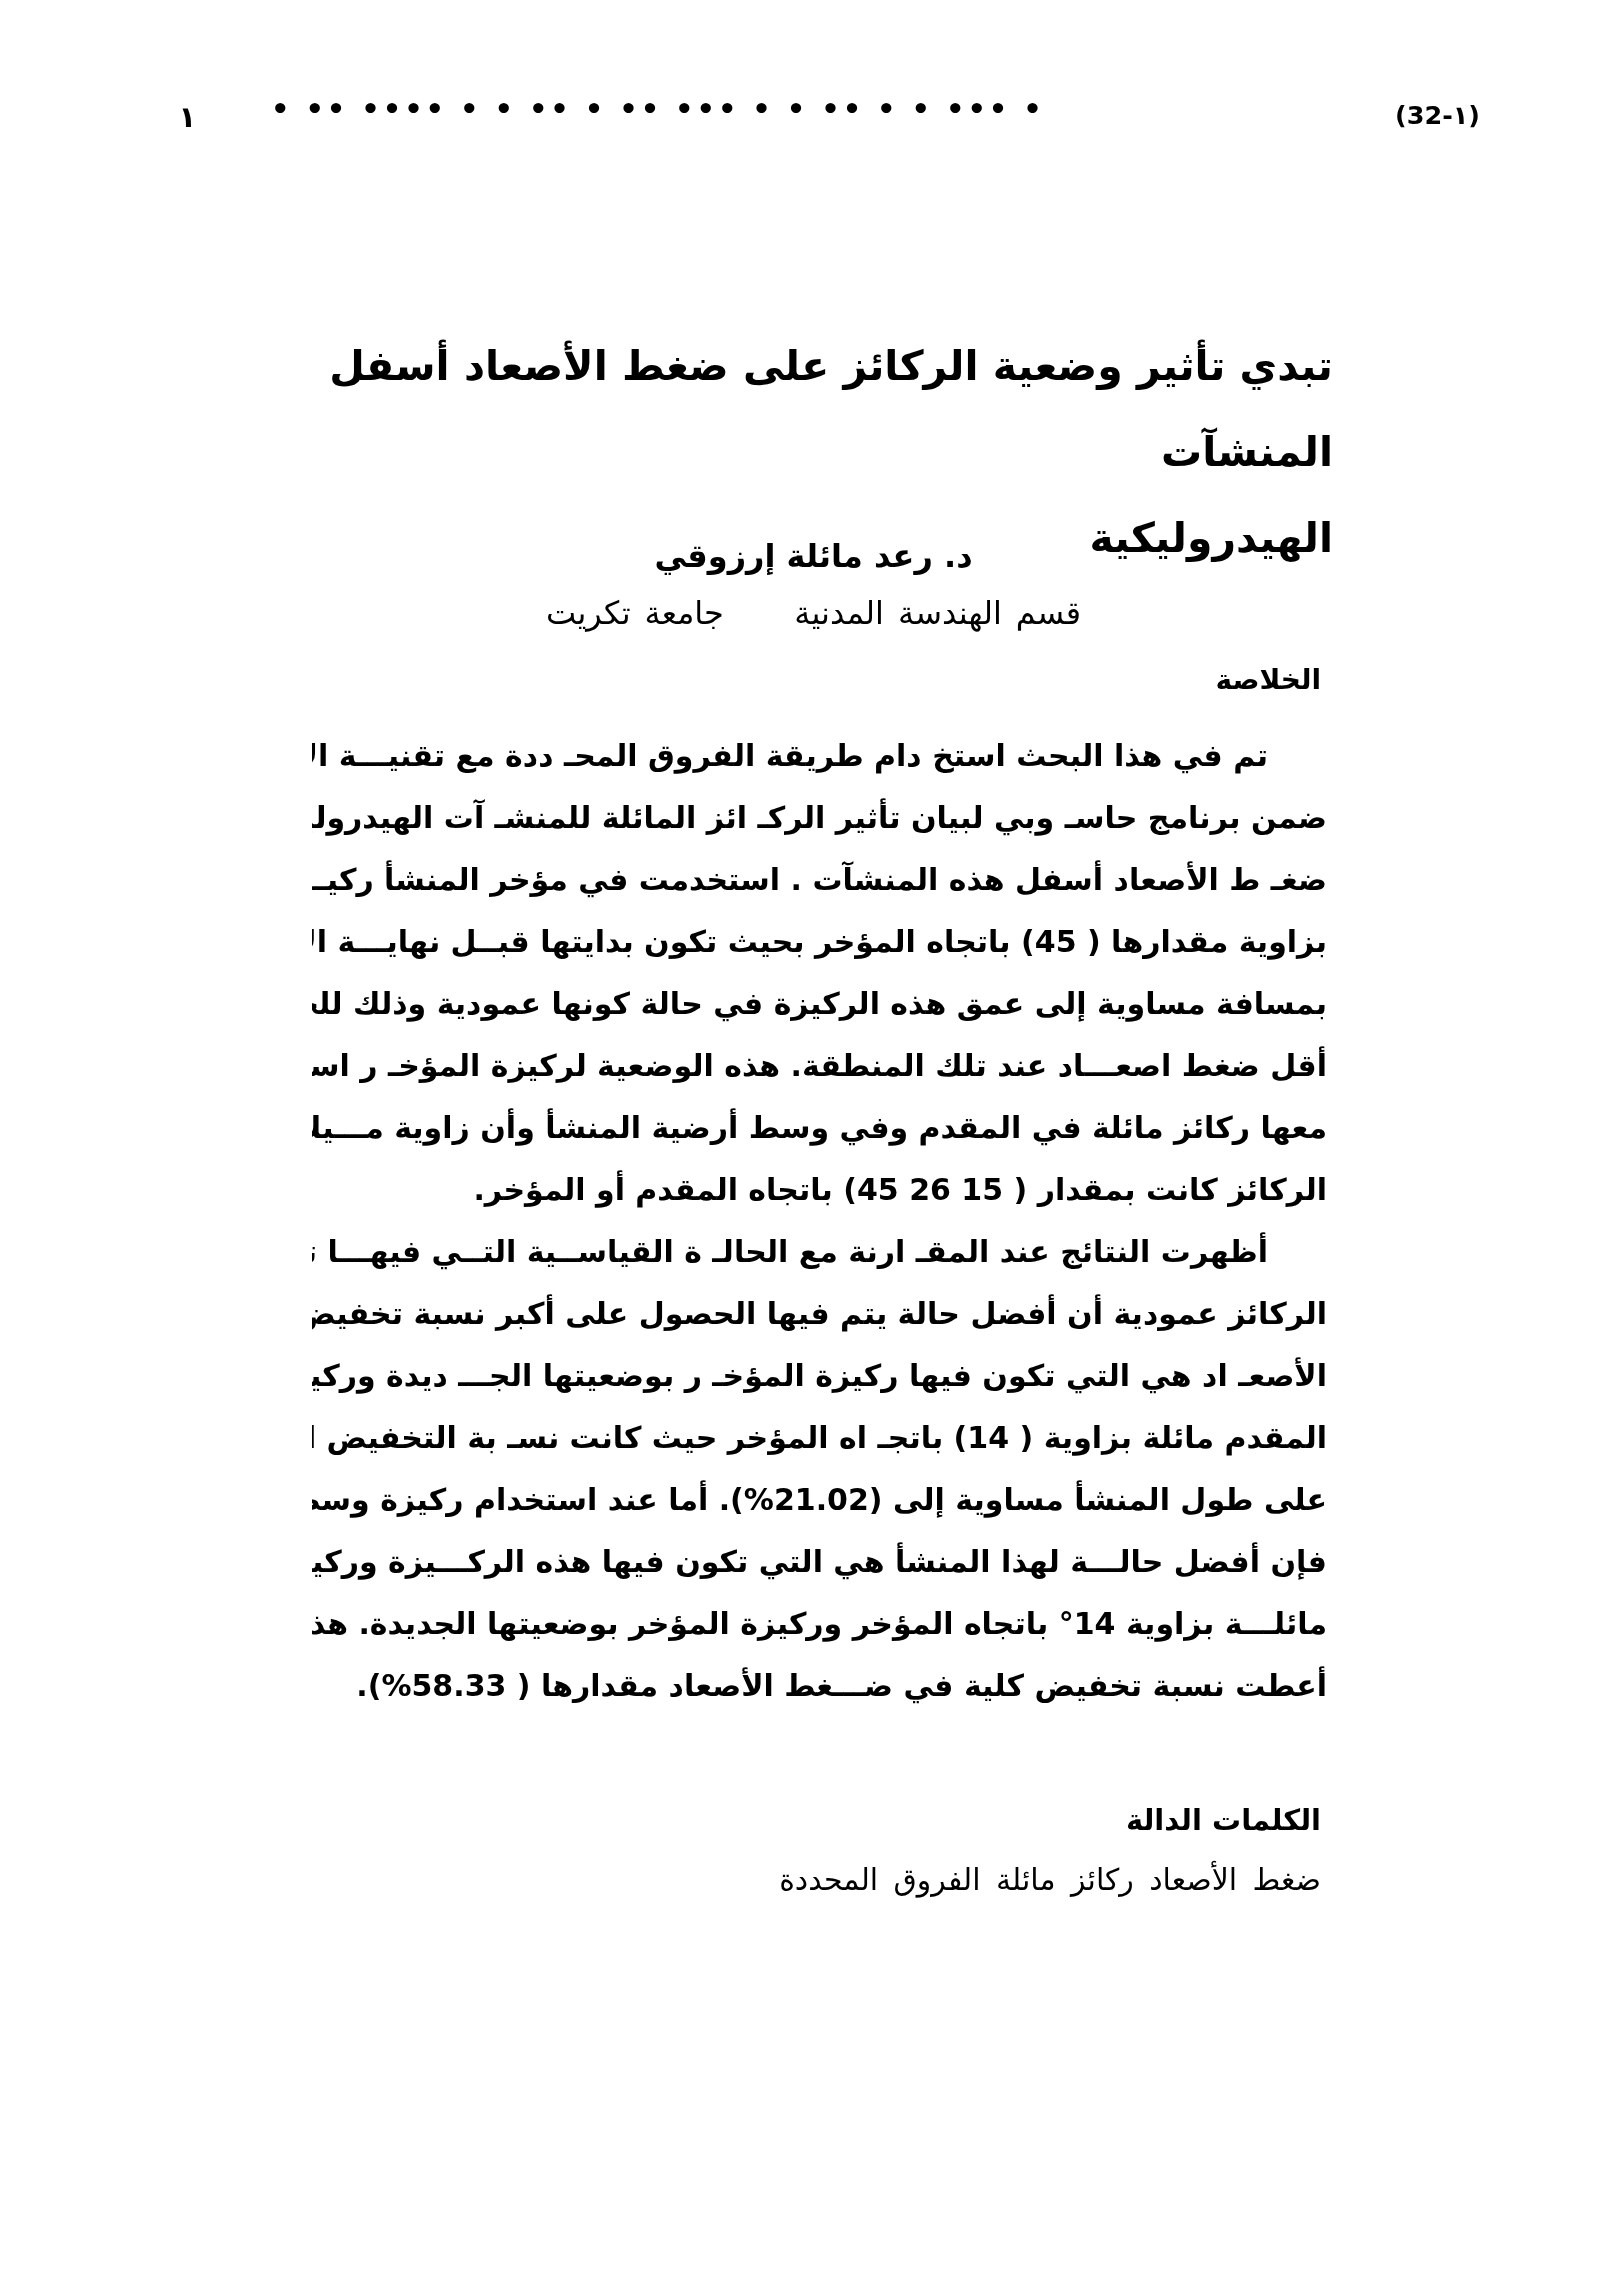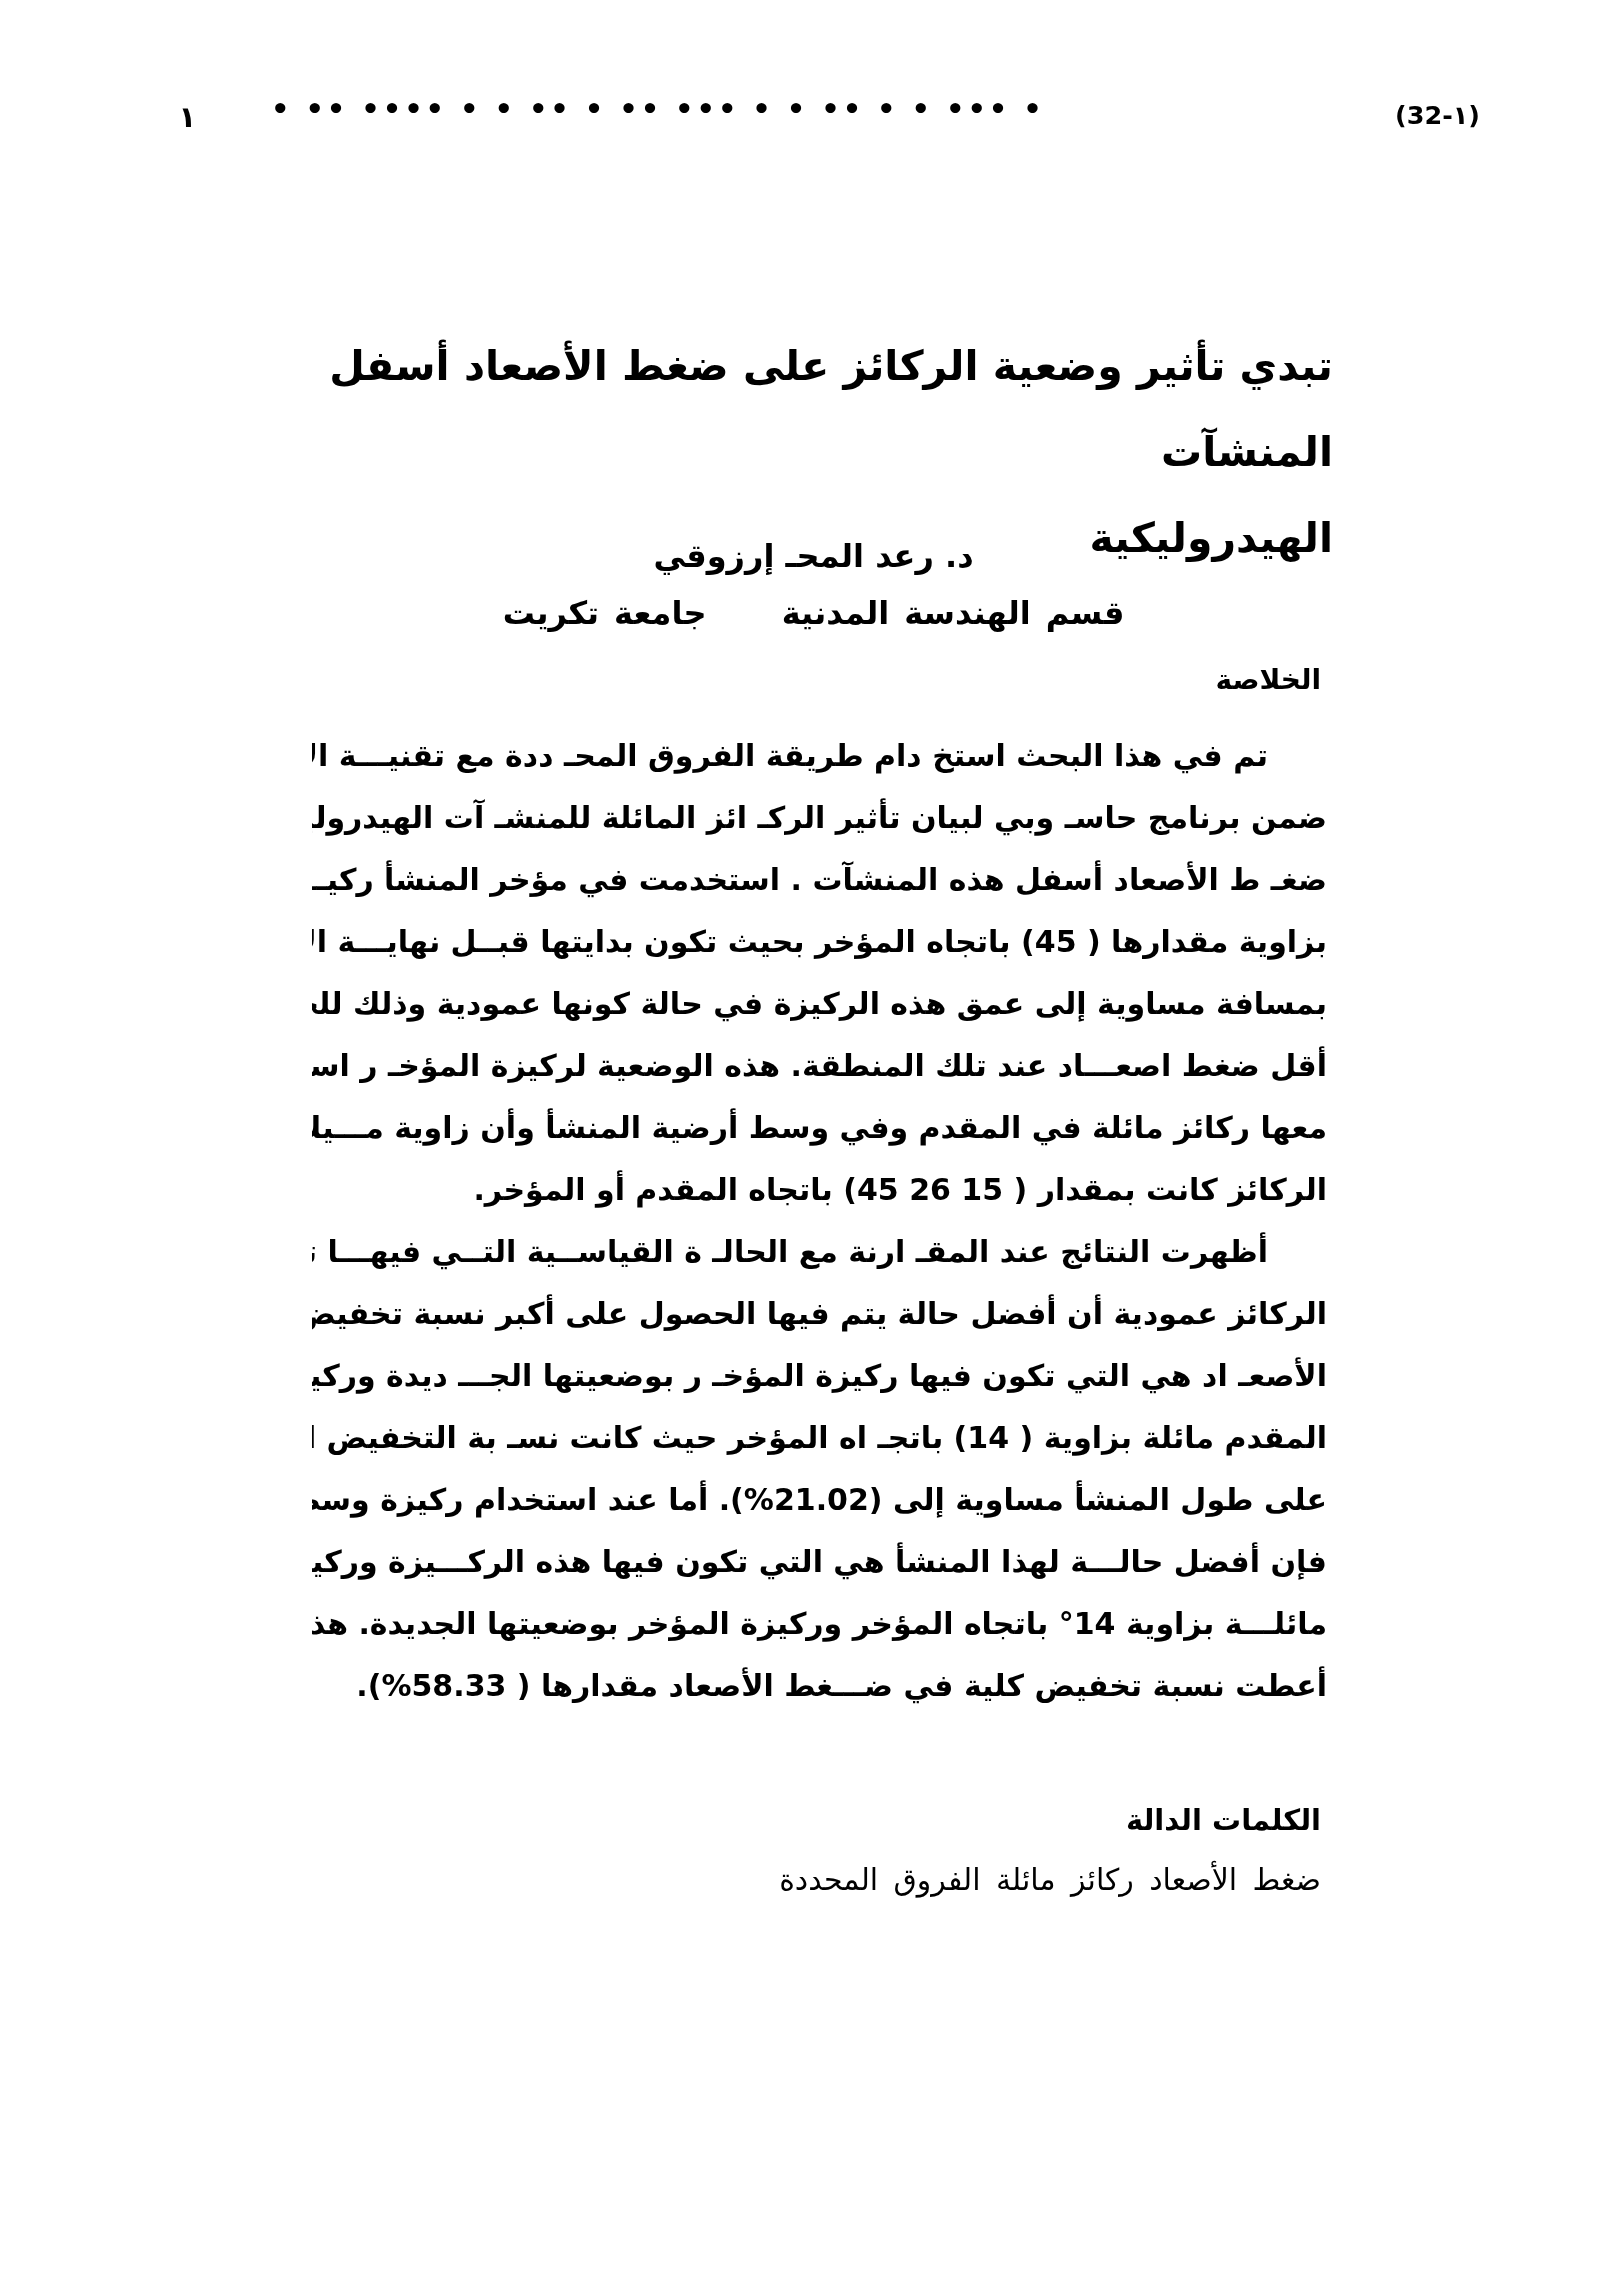--- a/index.html
+++ b/index.html
@@ -3,21 +3,21 @@
 <meta charset="utf-8">
 <style>
   html, body { margin: 0; padding: 0; background: #ffffff; }
   body { width: 1621px; height: 2293px; position: relative; overflow: hidden; color: #000; font-family: "DejaVu Sans", sans-serif; }
   .header { position: absolute; top: 98px; left: 157px; width: 1323px; height: 39px; }
   .page-num { position: absolute; left: 21.6px; top: 2px; font-size: 29px; font-weight: bold; }
   .dots { position: absolute; left: 114px; top: -5.9px; width: 774px; overflow: hidden; white-space: nowrap; font-size: 29px; font-weight: bold; letter-spacing: 2.9px; }
   .ref { position: absolute; right: 0; top: 2px; font-size: 25.5px; font-weight: bold; direction: rtl; }
   .title { position: absolute; top: 323px; left: 294px; width: 1039px; direction: rtl; font-weight: bold; font-size: 41px; line-height: 86px; }
   .author { position: absolute; top: 537px; left: 294px; width: 1039px; text-align: center; direction: rtl; font-weight: bold; font-size: 32px; }
-  .dept { position: absolute; top: 594px; left: 294px; width: 1039px; text-align: center; direction: rtl; font-weight: bold; font-size: 32px; word-spacing: 3.9px; }
+  .dept { position: absolute; top: 594px; left: 294px; width: 1039px; text-align: center; direction: rtl; font-weight: normal; font-size: 32px; word-spacing: 3.9px; }
   .abs-head { position: absolute; top: 663px; right: 300px; direction: rtl; font-weight: bold; font-size: 28px; }
   .abstract { position: absolute; top: 725px; left: 312px; width: 1015px; direction: rtl; font-weight: bold; font-size: 30px; }
   .line { height: 62px; line-height: 62px; text-align: justify; text-align-last: justify; white-space: nowrap; overflow: hidden; }
   .line.last { text-align-last: right; }
   .line.indent { padding-right: 59px; }
   .kw-head { position: absolute; top: 1803px; right: 300px; direction: rtl; font-weight: bold; font-size: 29px; }
   .kw { position: absolute; top: 1862px; right: 300px; direction: rtl; font-weight: normal; font-size: 30px; word-spacing: 5.9px; }
 </style>
 </head>
 <body>
@@ -26,21 +26,21 @@
   <span class="page-num">١</span>
   <span class="dots">• •• •••• • • •• • •• ••• • • •• • • ••• • •• • •• • • • • ••• • ••• • ••• • •• ••• • • • ••• •• •</span>
   <span class="ref">(١-32)</span>
 </div>
 
 <div class="title">
   <div>تبدي تأثير وضعية الركائز على ضغط الأصعاد أسفل المنشآت</div>
   <div>الهيدروليكية</div>
 </div>
 
-<div class="author">د. رعد المحـ إرزوقي</div>
+<div class="author">د. رعد مائلة إرزوقي</div>
 <div class="dept">
   <span>قسم الهندسة المدنية</span>
   <span>&nbsp;&nbsp;&nbsp;</span>
   <span>جامعة تكريت</span>
 </div>
 
 <div class="abs-head">الخلاصة</div>
 
 <div class="abstract">
   <div class="line indent">تم في هذا البحث استخ دام طريقة الفروق المحـ ددة مع تقنيـــة الإرخـــ اء</div>

